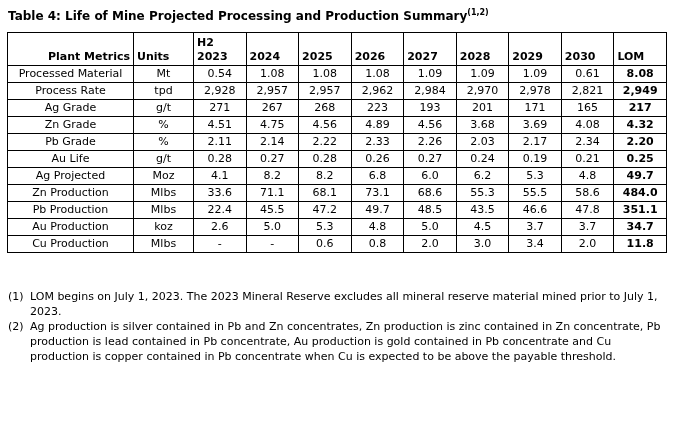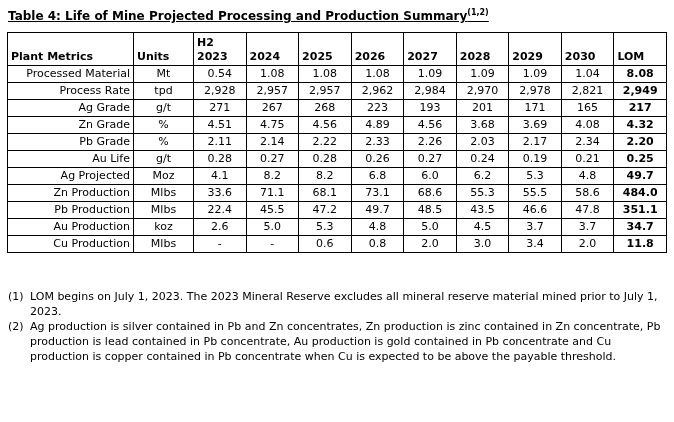--- a/index.html
+++ b/index.html
@@ -16,21 +16,20 @@
   }
   .page {
     padding: 6px 7px 0 7px;
   }
   .title {
     font-size: 12px;
     font-weight: bold;
     padding: 2px 1px 0 1px;
     margin-bottom: 9px;
     white-space: nowrap;
-    text-decoration: underline;
   }
   .title sup {
     font-size: 8px;
     font-weight: bold;
   }
   table.summary {
     border-collapse: collapse;
     table-layout: fixed;
     width: 660px;
   }
@@ -45,29 +44,29 @@
   table.summary th {
     font-weight: bold;
     text-align: left;
     vertical-align: bottom;
     height: 31px;
     padding-bottom: 1px;
     white-space: pre-line;
     line-height: 14px;
   }
   table.summary th.metric {
-    text-align: left;
+    text-align: right;
   }
   table.summary td {
     height: 16px;
     text-align: center;
     line-height: 14px;
   }
   table.summary td.metric {
-    text-align: right;
+    text-align: center;
   }
   table.summary td.lom {
     font-weight: bold;
   }
   .footnotes {
     margin-top: 36px;
     padding-left: 1px;
   }
   .footnote {
     display: flex;
@@ -125,21 +124,21 @@
         <tr>
           <td class="metric">Processed Material</td>
           <td>Mt</td>
           <td>0.54</td>
           <td>1.08</td>
           <td>1.08</td>
           <td>1.08</td>
           <td>1.09</td>
           <td>1.09</td>
           <td>1.09</td>
-          <td>1.04</td>
+          <td>0.61</td>
           <td class="lom">8.08</td>
         </tr>
         <tr>
           <td class="metric">Process Rate</td>
           <td>tpd</td>
           <td>2,928</td>
           <td>2,957</td>
           <td>2,957</td>
           <td>2,962</td>
           <td>2,984</td>

